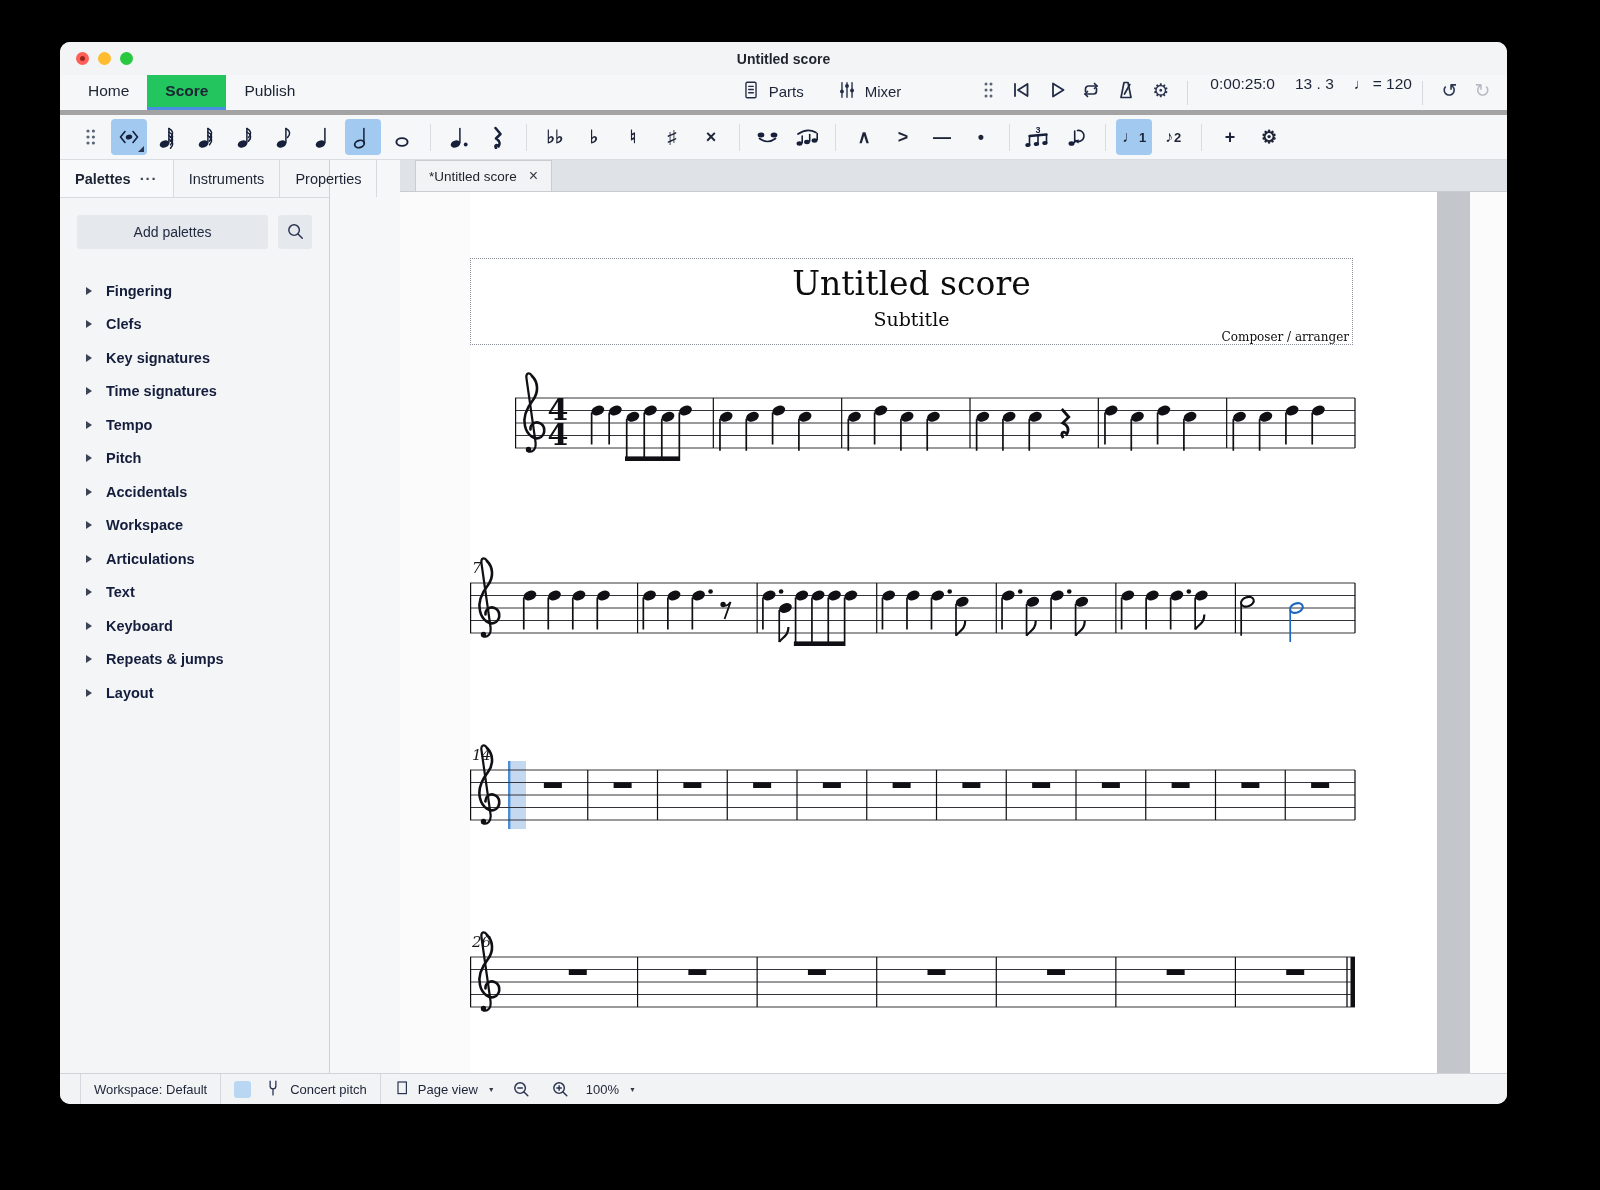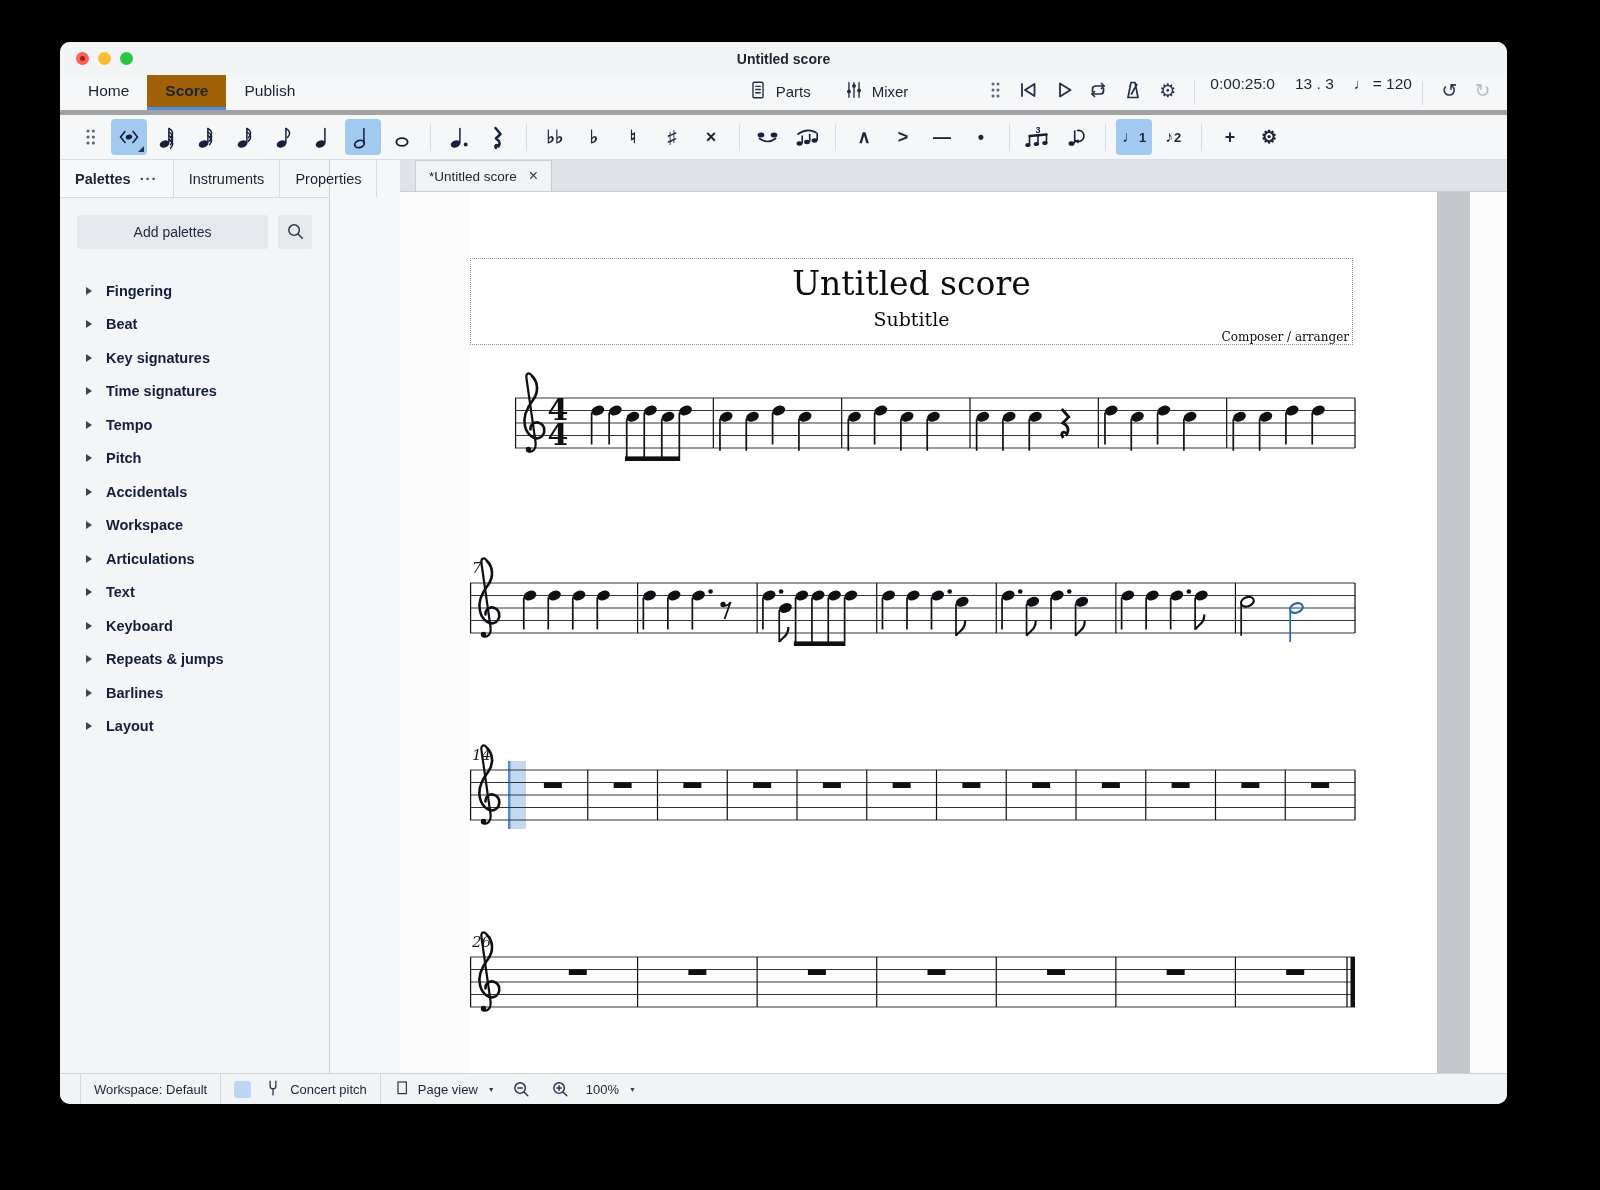--- a/index.html
+++ b/index.html
@@ -17,28 +17,28 @@
   .tl.yellow{background:#febc2e;}
   .tl.green{background:#28c840;}
   .wtitle{text-align:center;line-height:34px;font-size:14px;font-weight:bold;color:#1f242e;}
 
   
   .menubar{position:absolute;left:0;top:33px;right:0;height:40px;display:flex;align-items:stretch;
            padding:0 8px 0 10px;border-bottom:5px solid #a3a3a3;background:#f6f7f8;box-sizing:border-box;}
   .mtabs{display:flex;align-items:stretch;}
   .mtab{padding:0 18px;display:flex;align-items:center;font-size:15.5px;color:#1c2333;
         border-bottom:3px solid transparent;box-sizing:border-box;cursor:default;}
-  .mtab.active{background:#a16207;border-bottom-color:#4a8fe2;font-weight:bold;}
+  .mtab.active{background:#22c55e;border-bottom-color:#4a8fe2;font-weight:bold;}
   .mright{margin-left:auto;display:flex;align-items:flex-start;}
   .mbtn{display:flex;align-items:center;gap:7px;background:none;border:none;font:inherit;
         font-size:15px;color:#1d2438;padding:4px 9px;margin-right:14px;}
   .transport{display:flex;align-items:center;gap:2px;margin-left:58px;}
   .tbtn{width:33px;height:30px;display:flex;align-items:center;justify-content:center;background:none;border:none;padding:0;}
   .grip{margin-right:7px;display:flex;align-items:center;}
-  .tdisp{display:flex;align-items:center;gap:20px;margin-left:5px;font-size:15.5px;color:#1d2438;}
+  .tdisp{display:flex;align-items:center;gap:20px;margin-left:12px;font-size:15.5px;color:#1d2438;}
   .vsep{width:1px;height:24px;background:#d5d8dd;margin:0 10px;align-self:center;}
   .glyph{font-size:19px;color:#2a3450;line-height:1;}
   .redo{opacity:.3;}
   .tnote{font-size:15px;margin-right:4px;}
 
   
   .note-toolbar{position:absolute;left:0;top:73px;right:0;height:45px;background:#f6f7f8;
                 border-bottom:1px solid #d9dce0;display:flex;align-items:center;padding:0 12px;
                 box-sizing:border-box;gap:3px;}
   .nbtn{width:36px;height:36px;display:flex;align-items:center;justify-content:center;background:none;
@@ -390,21 +390,21 @@
           </span>
         </button>
       </div>
       <div class="plist" id="palette-list">
           <div class="pitem">
             <span class="pcaret"></span>
             <span>Fingering</span>
           </div>
           <div class="pitem">
             <span class="pcaret"></span>
-            <span>Beat</span>
+            <span>Clefs</span>
           </div>
           <div class="pitem">
             <span class="pcaret"></span>
             <span>Key signatures</span>
           </div>
           <div class="pitem">
             <span class="pcaret"></span>
             <span>Time signatures</span>
           </div>
           <div class="pitem">
@@ -431,24 +431,20 @@
             <span class="pcaret"></span>
             <span>Text</span>
           </div>
           <div class="pitem">
             <span class="pcaret"></span>
             <span>Keyboard</span>
           </div>
           <div class="pitem">
             <span class="pcaret"></span>
             <span>Repeats &amp; jumps</span>
-          </div>
-          <div class="pitem">
-            <span class="pcaret"></span>
-            <span>Barlines</span>
           </div>
           <div class="pitem">
             <span class="pcaret"></span>
             <span>Layout</span>
           </div>
         </div>
     </div>
 
     <div class="tabstrip">
       <div class="doctab">

